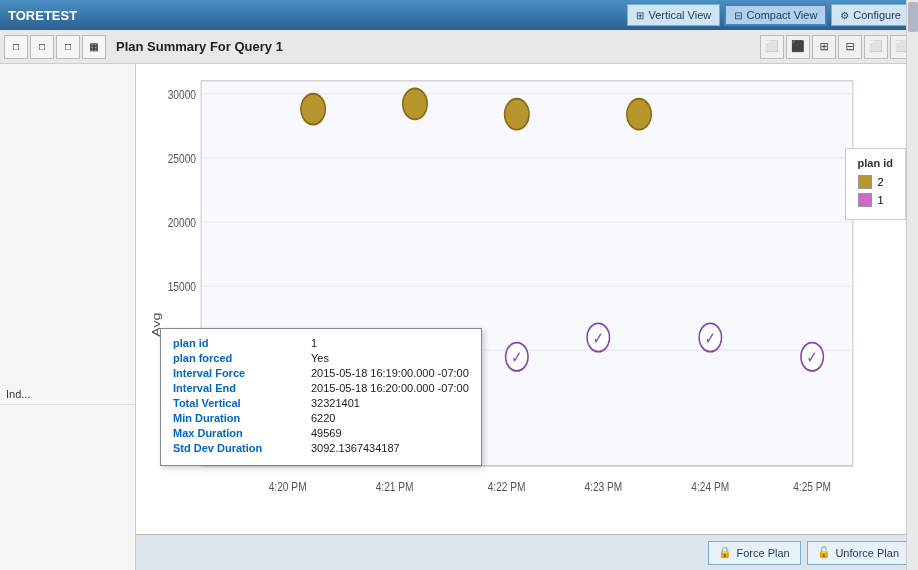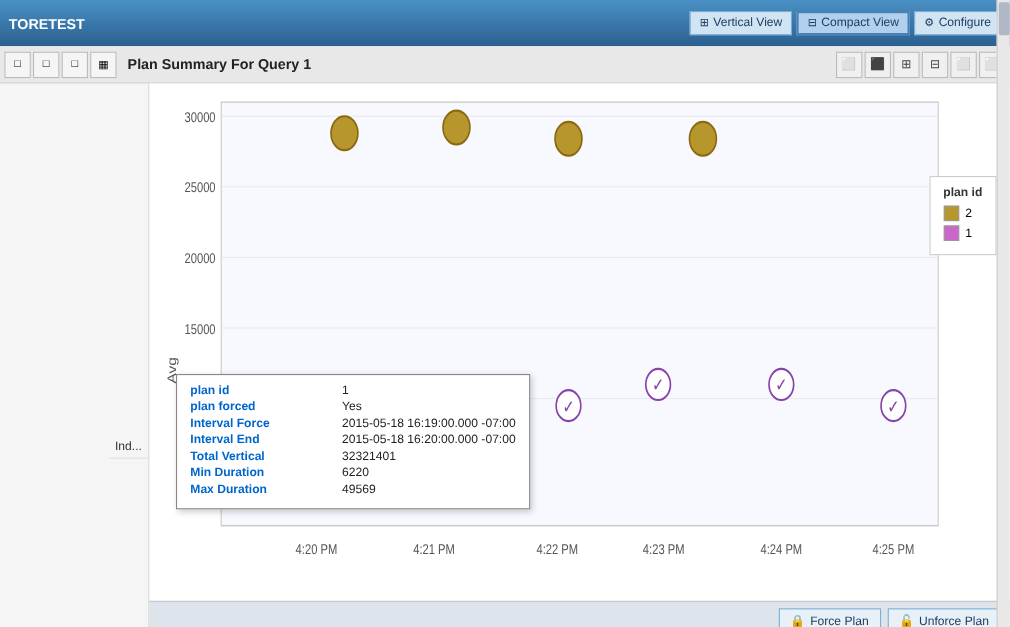--- a/index.html
+++ b/index.html
@@ -2,21 +2,21 @@
 <html><head>
   <meta charset="utf-8">
   <style>
     * { box-sizing: border-box; margin: 0; padding: 0; }
     body { font-family: 'Segoe UI', Arial, sans-serif; font-size: 12px; background: #f0f0f0; width: 918px; height: 570px; overflow: hidden; }
 
     
     .title-bar {
       background: linear-gradient(to bottom, #4a90c4, #2a6090);
       color: white;
-      height: 42px;
+      height: 30px;
       display: flex;
       align-items: center;
       padding: 0 8px;
       justify-content: space-between;
     }
     .title-bar-left { font-weight: bold; font-size: 13px; }
     .title-bar-right { display: flex; gap: 4px; align-items: center; }
     .view-btn {
       background: #d0e4f4;
       border: 1px solid #7aaed4;
@@ -79,21 +79,20 @@
       height: calc(570px - 30px - 34px);
     }
 
     
     .left-sidebar {
       width: 136px;
       background: #f5f5f5;
       border-right: 1px solid #ccc;
       display: flex;
       flex-direction: column;
-      align-items: flex-end;
     }
     .sidebar-content {
       flex: 1;
       overflow: auto;
     }
     .sidebar-label {
       padding: 4px 6px;
       font-size: 11px;
       color: #333;
       border-bottom: 1px solid #e0e0e0;
@@ -362,20 +361,24 @@
             <span class="tooltip-val">32321401</span>
           </div>
           <div class="tooltip-row">
             <span class="tooltip-key">Min Duration</span>
             <span class="tooltip-val">6220</span>
           </div>
           <div class="tooltip-row">
             <span class="tooltip-key">Max Duration</span>
             <span class="tooltip-val">49569</span>
           </div>
+          <div class="tooltip-row">
+            <span class="tooltip-key">Std Dev Duration</span>
+            <span class="tooltip-val">3092.1367434187</span>
+          </div>
         </div>
       </div>
     </div>
 
     <div class="bottom-bar">
       <button class="action-btn">
         <span>🔒</span>
         <span>Force Plan</span>
       </button>
       <button class="action-btn">

